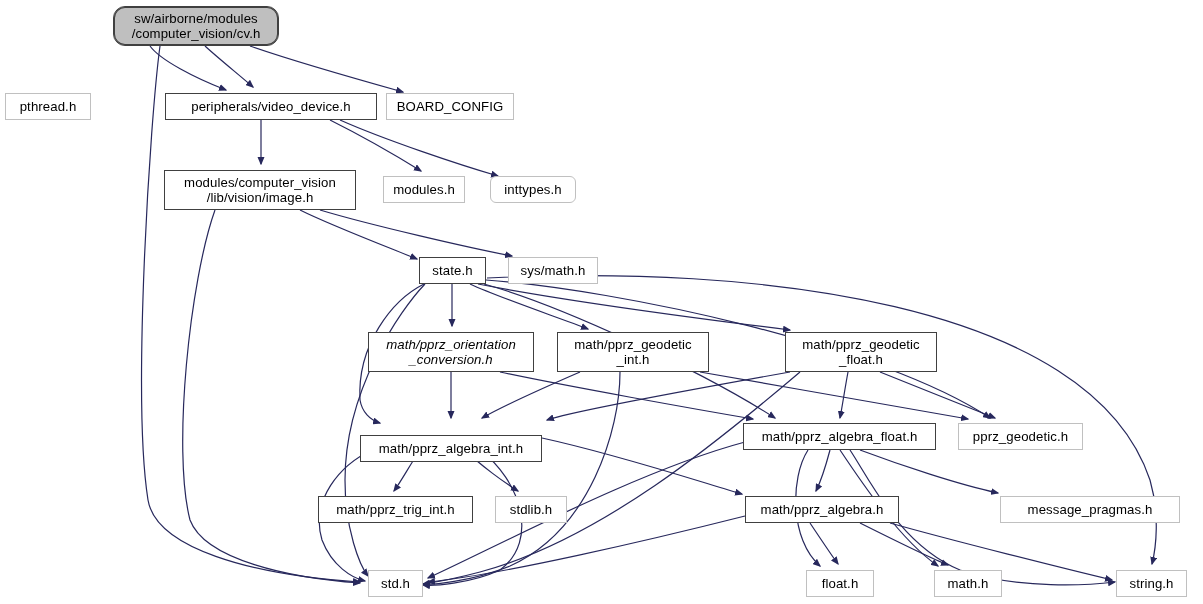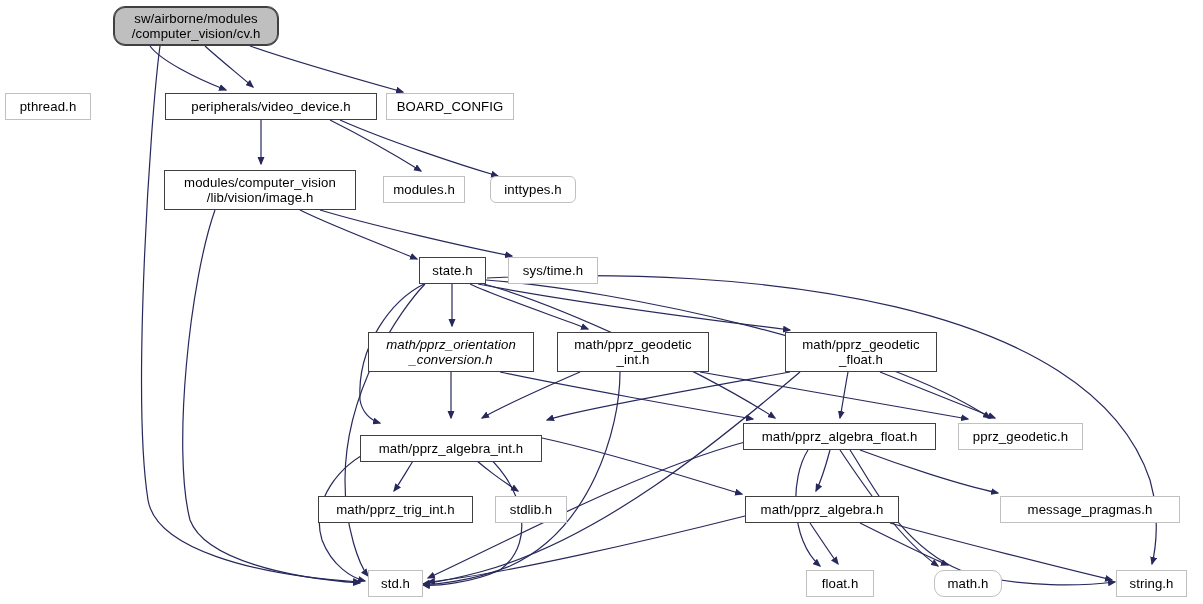--- a/index.html
+++ b/index.html
@@ -109,32 +109,32 @@
       <div class="node root strong" style="left: 113px; top: 6px; width: 166px; height: 40px; border-radius: 12px;">sw/airborne/modules
 /computer_vision/cv.h</div>
       <div class="node weak" style="left: 5px; top: 93px; width: 86px; height: 27px;">pthread.h</div>
       <div class="node strong" style="left: 165px; top: 93px; width: 212px; height: 27px;">peripherals/video_device.h</div>
       <div class="node weak" style="left: 386px; top: 93px; width: 128px; height: 27px;">BOARD_CONFIG</div>
       <div class="node strong" style="left: 164px; top: 170px; width: 192px; height: 40px;">modules/computer_vision
 /lib/vision/image.h</div>
       <div class="node weak" style="left: 383px; top: 176px; width: 82px; height: 27px;">modules.h</div>
       <div class="node weak" style="left: 490px; top: 176px; width: 86px; height: 27px; border-radius: 6px;">inttypes.h</div>
       <div class="node strong" style="left: 419px; top: 257px; width: 67px; height: 27px;">state.h</div>
-      <div class="node weak" style="left: 508px; top: 257px; width: 90px; height: 27px;">sys/time.h</div>
+      <div class="node weak" style="left: 508px; top: 257px; width: 90px; height: 27px;">sys/math.h</div>
       <div class="node strong" style="left: 368px; top: 332px; width: 166px; height: 40px; font-style: italic;">math/pprz_orientation
 _conversion.h</div>
       <div class="node strong" style="left: 557px; top: 332px; width: 152px; height: 40px;">math/pprz_geodetic
 _int.h</div>
       <div class="node strong" style="left: 785px; top: 332px; width: 152px; height: 40px;">math/pprz_geodetic
 _float.h</div>
       <div class="node strong" style="left: 360px; top: 423px; width: 182px; height: 27px; margin-top: 12px;">math/pprz_algebra_int.h</div>
       <div class="node strong" style="left: 743px; top: 423px; width: 193px; height: 27px;">math/pprz_algebra_float.h</div>
       <div class="node weak" style="left: 958px; top: 423px; width: 125px; height: 27px;">pprz_geodetic.h</div>
       <div class="node strong" style="left: 318px; top: 496px; width: 155px; height: 27px;">math/pprz_trig_int.h</div>
       <div class="node weak" style="left: 495px; top: 496px; width: 72px; height: 27px;">stdlib.h</div>
       <div class="node strong" style="left: 745px; top: 496px; width: 154px; height: 27px;">math/pprz_algebra.h</div>
       <div class="node weak" style="left: 1000px; top: 496px; width: 180px; height: 27px;">message_pragmas.h</div>
       <div class="node weak" style="left: 368px; top: 570px; width: 55px; height: 27px;">std.h</div>
       <div class="node weak" style="left: 806px; top: 570px; width: 68px; height: 27px;">float.h</div>
-      <div class="node weak" style="left: 934px; top: 570px; width: 68px; height: 27px; border-radius: 10px;">math.h</div>
+      <div class="node weak" style="left: 934px; top: 570px; width: 68px; height: 27px;">math.h</div>
       <div class="node weak" style="left: 1116px; top: 570px; width: 71px; height: 27px;">string.h</div>
     </div>
 </div>
 
 </body></html>

